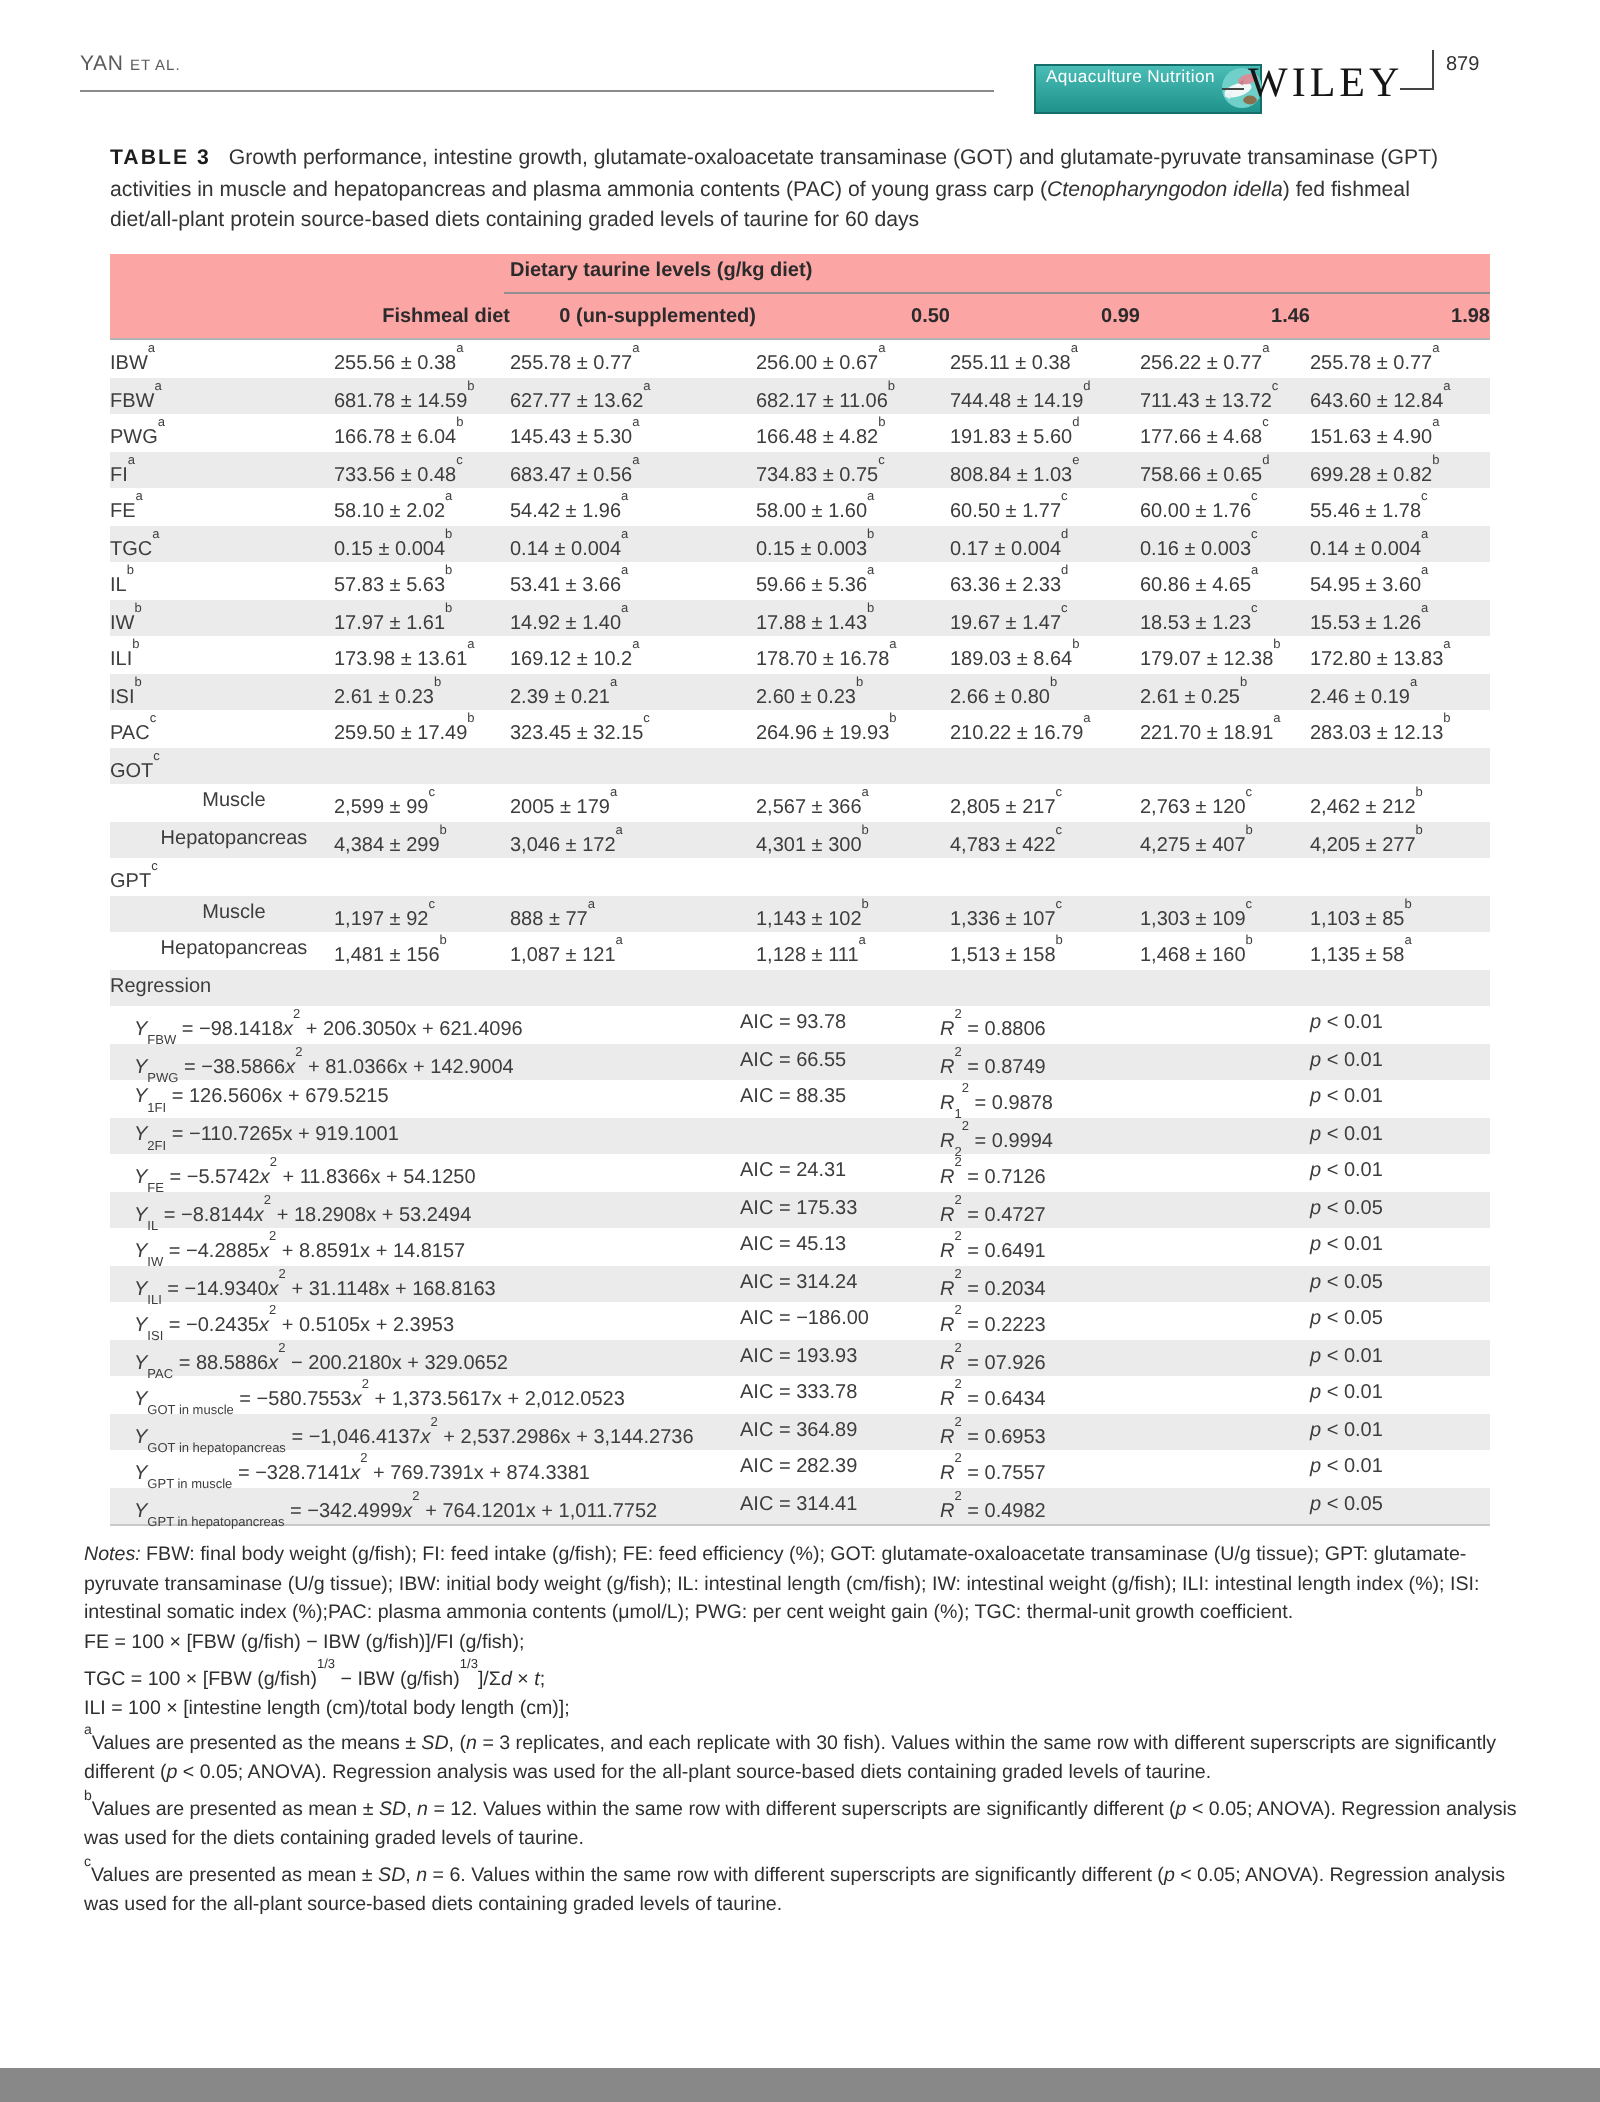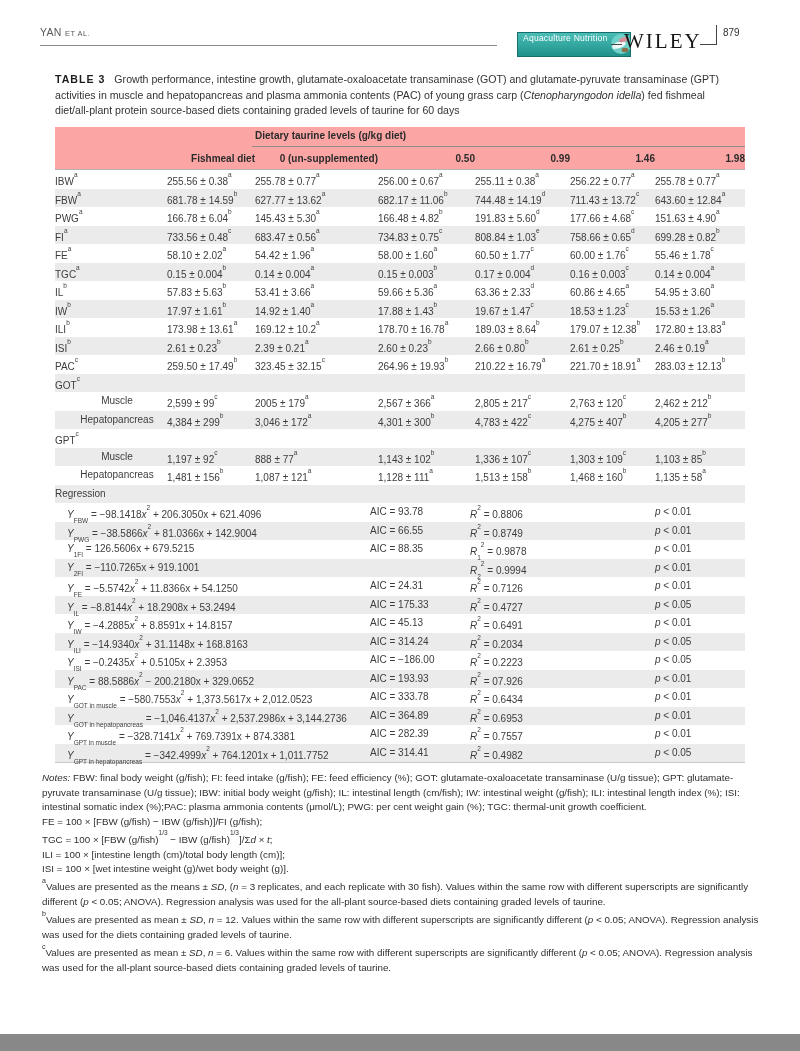--- a/index.html
+++ b/index.html
@@ -326,19 +326,18 @@
           <span class="cell"><i>p</i> &lt; 0.05</span>
         </div>
       </div>
   </div>
 
   <div class="notes">
       <p><i>Notes:</i> FBW: final body weight (g/fish); FI: feed intake (g/fish); FE: feed efficiency (%); GOT: glutamate-oxaloacetate transaminase (U/g tissue); GPT: glutamate-pyruvate transaminase (U/g tissue); IBW: initial body weight (g/fish); IL: intestinal length (cm/fish); IW: intestinal weight (g/fish); ILI: intestinal length index (%); ISI: intestinal somatic index (%);PAC: plasma ammonia contents (μmol/L); PWG: per cent weight gain (%); TGC: thermal-unit growth coefficient.</p>
       <p>FE = 100 × [FBW (g/fish) − IBW (g/fish)]/FI (g/fish);</p>
       <p>TGC = 100 × [FBW (g/fish)<sup class="s">1/3</sup> − IBW (g/fish)<sup class="s">1/3</sup>]/Σ<i>d</i> × <i>t</i>;</p>
       <p>ILI = 100 × [intestine length (cm)/total body length (cm)];</p>
-      <p>ISI = 100 × [wet intestine weight (g)/wet body weight (g)].</p>
       <p><sup class="f">a</sup>Values are presented as the means ± <i>SD</i>, (<i>n</i> = 3 replicates, and each replicate with 30 fish). Values within the same row with different superscripts are significantly different (<i>p</i> &lt; 0.05; ANOVA). Regression analysis was used for the all-plant source-based diets containing graded levels of taurine.</p>
       <p><sup class="f">b</sup>Values are presented as mean ± <i>SD</i>, <i>n</i> = 12. Values within the same row with different superscripts are significantly different (<i>p</i> &lt; 0.05; ANOVA). Regression analysis was used for the diets containing graded levels of taurine.</p>
       <p><sup class="f">c</sup>Values are presented as mean ± <i>SD</i>, <i>n</i> = 6. Values within the same row with different superscripts are significantly different (<i>p</i> &lt; 0.05; ANOVA). Regression analysis was used for the all-plant source-based diets containing graded levels of taurine.</p>
     </div>
 
 </div>
 
 </body></html>

